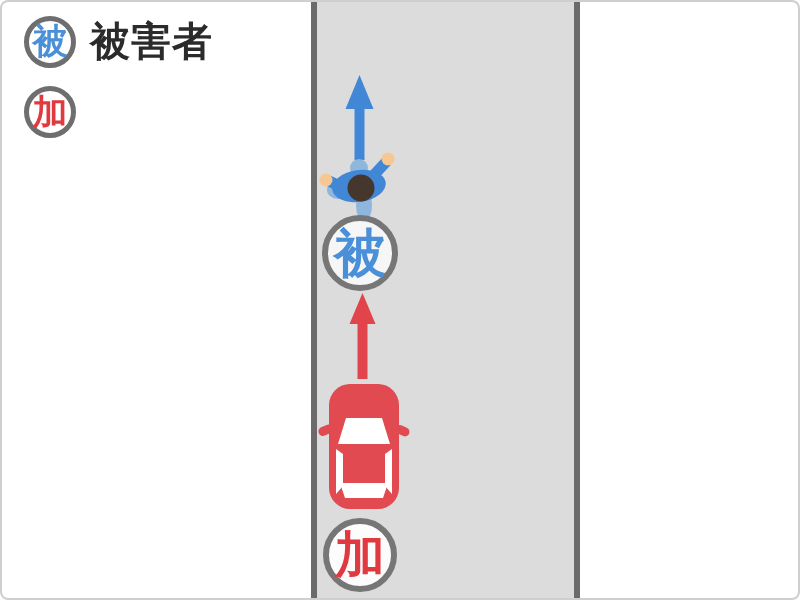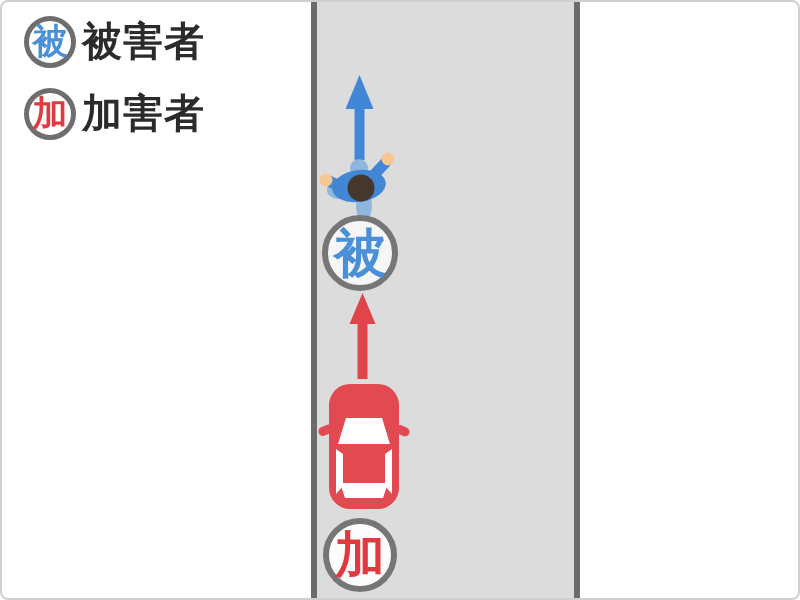--- a/index.html
+++ b/index.html
@@ -92,21 +92,21 @@
     align-items: center;
     justify-content: center;
     font-weight: 700;
     font-size: 35px;
     line-height: 1;
     flex: 0 0 auto;
   }
   .legend-badge.victim { color: #4a90d8; }
   .legend-badge.attacker { color: #e03a40; }
   .legend-label {
-    margin-left: 6px;
+    margin-left: 14px;
     font-size: 40px;
     font-weight: 700;
     color: #2b2b2b;
     letter-spacing: 1px;
     white-space: nowrap;
   }
 </style>
 </head>
 <body>
 
@@ -161,17 +161,16 @@
     <div class="legend-row">
       <div class="legend-badge victim">
         <span>被</span>
       </div>
       <div class="legend-label">被害者</div>
     </div>
     <div class="legend-row">
       <div class="legend-badge attacker">
         <span>加</span>
       </div>
-      <div class="legend-label">加害者</div>
     </div>
   </div>
 
 </div>
 
 </body></html>

